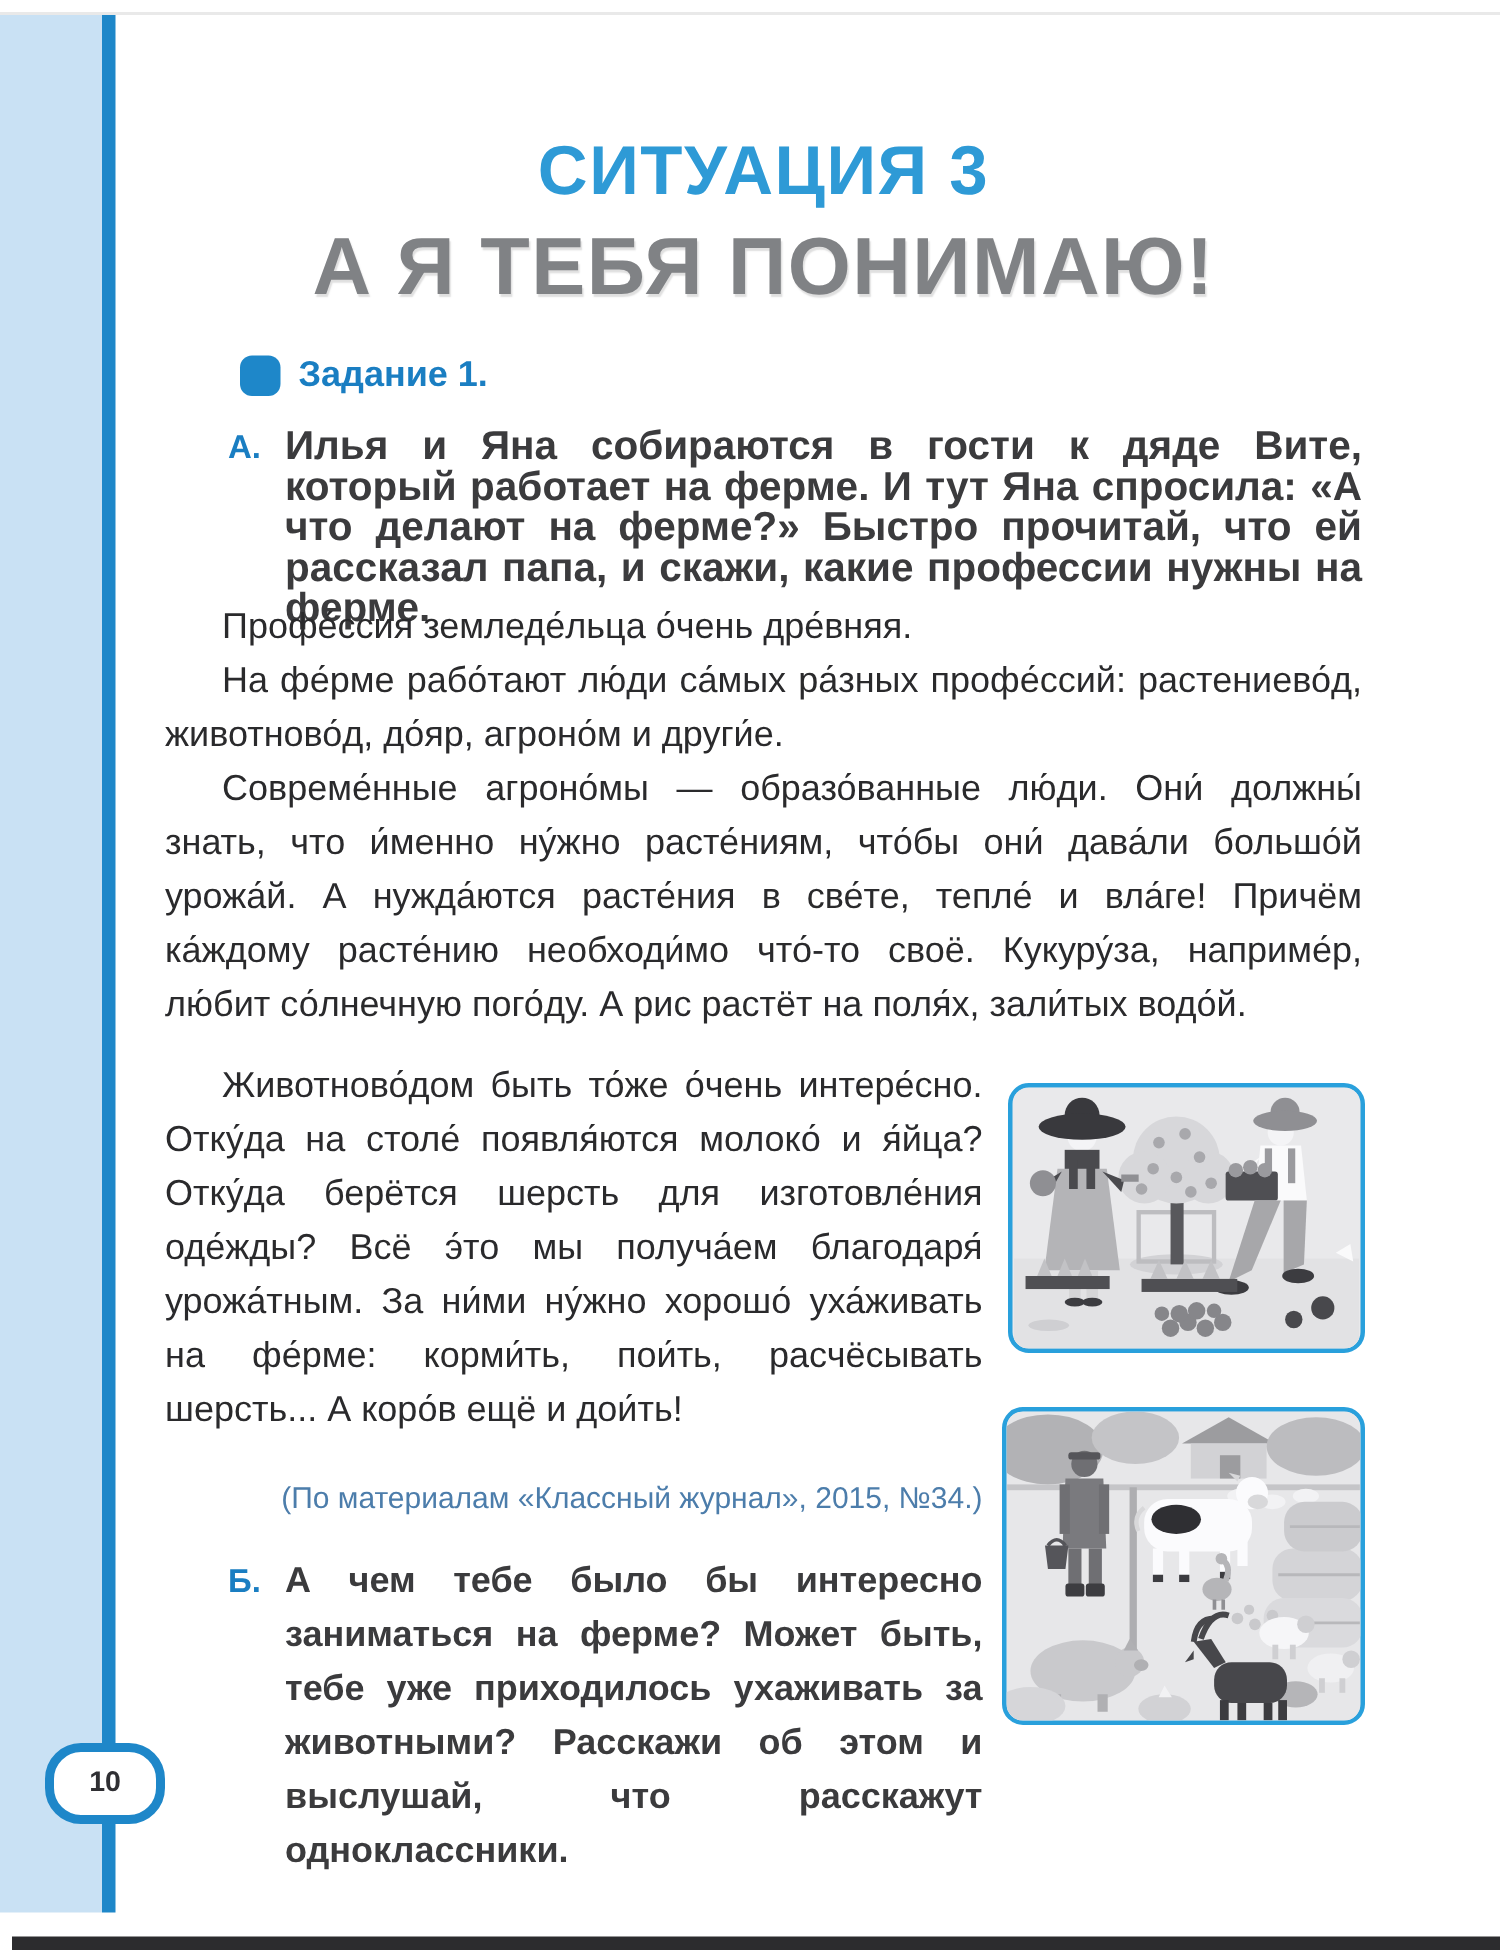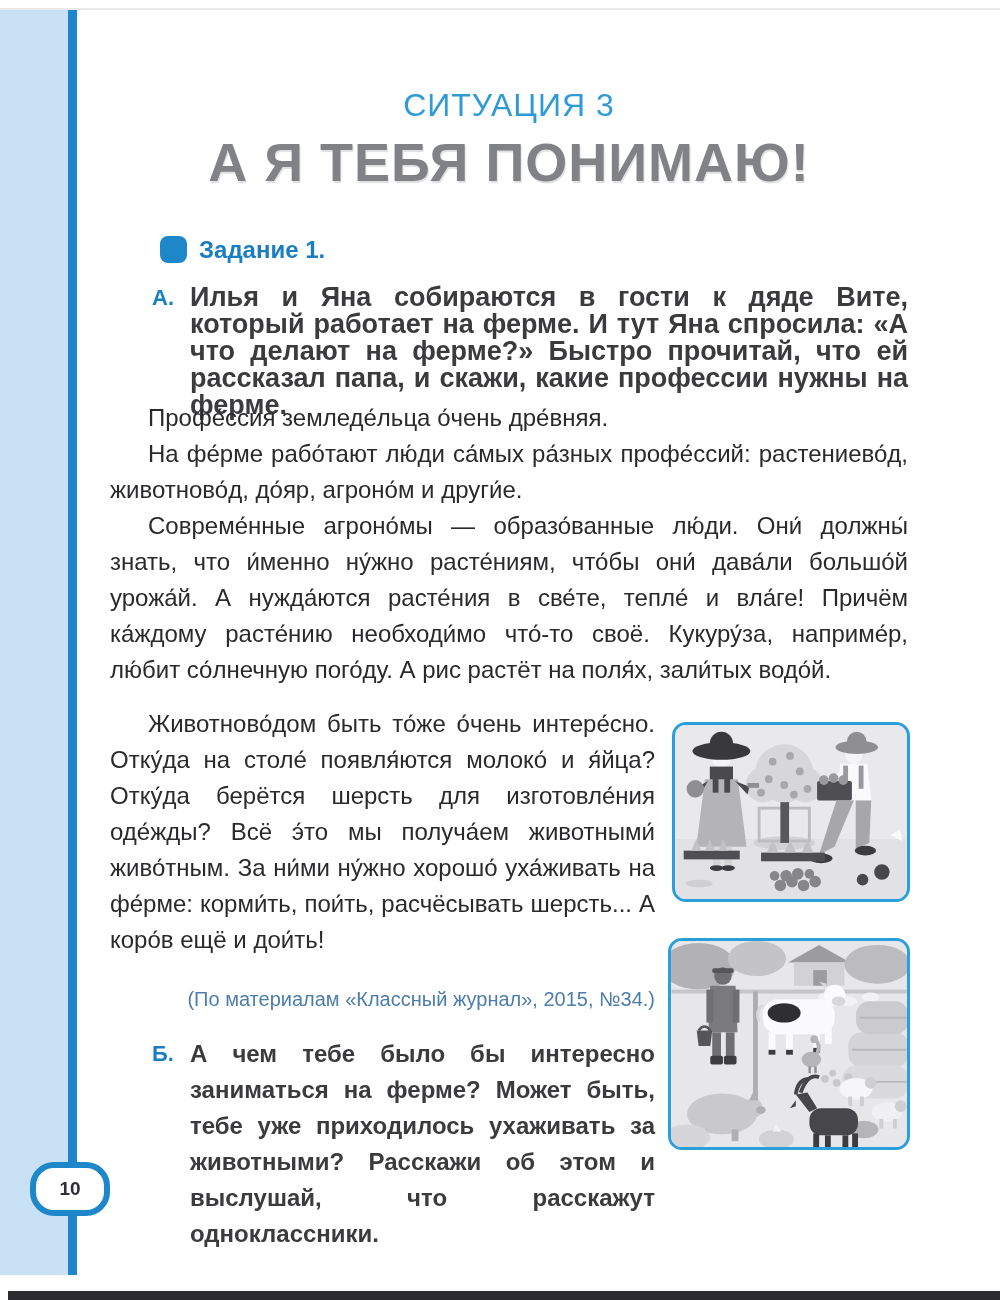--- a/index.html
+++ b/index.html
@@ -21,25 +21,25 @@
   .top-hairline{position:absolute;left:0;right:0;top:8px;height:2px;background:#e9e9e9;}
   .sidebar-band{position:absolute;left:0;top:10px;width:68px;height:1265px;background:var(--sidebar-light-blue);}
   .sidebar-line{position:absolute;left:68px;top:10px;width:9px;height:1265px;background:var(--accent-blue);}
   .bottom-bar{position:absolute;left:8px;right:0;top:1291px;height:9px;background:#2c2c2e;}
 
   .page-number-pill{position:absolute;left:30px;top:1162px;width:80px;height:54px;background:#fff;
     border:6px solid var(--accent-blue);border-radius:24px;display:flex;align-items:center;justify-content:center;}
   .page-number-pill span{font-size:19px;font-weight:bold;color:#2f2f33;}
 
   .chapter-header{position:absolute;left:110px;width:798px;top:88px;text-align:center;}
-  .chapter-title{font-size:32px;font-weight:400;color:var(--title-blue);letter-spacing:1px;line-height:1.1;}
+  .chapter-title{font-size:46px;font-weight:700;color:var(--title-blue);letter-spacing:1px;line-height:1.1;}
   .chapter-subtitle{font-size:54px;font-weight:600;color:var(--subtitle-gray);letter-spacing:1px;margin-top:10px;
     text-shadow:1px 2px 1px rgba(110,110,110,.22);line-height:1.1;}
 
-  .task-heading{position:absolute;left:160px;top:236px;display:flex;gap:12px;}
+  .task-heading{position:absolute;left:160px;top:236px;display:flex;align-items:center;gap:12px;}
   .task-bullet{width:27px;height:27px;border-radius:8px;background:var(--accent-blue);flex:0 0 auto;}
   .task-heading-label{font-size:24px;font-weight:bold;color:var(--heading-blue);}
 
   .part{position:absolute;}
   .part-label{position:absolute;left:-38px;top:0;font-size:22px;font-weight:bold;color:var(--heading-blue);line-height:27px;}
   .part-a{left:190px;top:284px;width:718px;}
   .part-a .part-text{font-size:27px;line-height:27px;font-weight:bold;color:var(--text-dark);text-align:justify;}
   .part-b{left:190px;top:1036px;width:465px;}
   .part-b .part-label{line-height:36px;}
   .part-b .part-text{font-size:24px;line-height:36px;font-weight:bold;color:var(--text-dark);text-align:justify;}
@@ -86,21 +86,21 @@
     <div class="part-text">Илья и Яна собираются в гости к дяде Вите, который работает на ферме. И тут Яна спросила: «А что делают на ферме?» Быстро прочитай, что ей рассказал папа, и скажи, какие профессии нужны на ферме.</div>
   </div>
 
   <div class="passage-top">
     <p>Профе́ссия земледе́льца о́чень дре́вняя.</p>
     <p>На фе́рме рабо́тают лю́ди са́мых ра́зных профе́ссий: растениево́д, животново́д, до́яр, агроно́м и други́е.</p>
     <p>Совреме́нные агроно́мы — образо́ванные лю́ди. Они́ должны́ знать, что и́менно ну́жно расте́ниям, что́бы они́ дава́ли большо́й урожа́й. А нужда́ются расте́ния в све́те, тепле́ и вла́ге! Причём ка́ждому расте́нию необходи́мо что́-то своё. Кукуру́за, наприме́р, лю́бит со́лнечную пого́ду. А рис растёт на поля́х, зали́тых водо́й.</p>
   </div>
 
   <div class="passage-side">
-    <p>Животново́дом быть то́же о́чень интере́сно. Отку́да на столе́ появля́ются молоко́ и я́йца? Отку́да берётся шерсть для изготовле́ния оде́жды? Всё э́то мы получа́ем животными́ живо́тным. За ни́ми ну́жно хорошо́ уха́живать на фе́рме: корми́ть, пои́ть, расчёсывать шерсть... А коро́в ещё и дои́ть!</p>
+    <p>Животново́дом быть то́же о́чень интере́сно. Отку́да на столе́ появля́ются молоко́ и я́йца? Отку́да берётся шерсть для изготовле́ния оде́жды? Всё э́то мы получа́ем благодаря́ урожа́тным. За ни́ми ну́жно хорошо́ уха́живать на фе́рме: корми́ть, пои́ть, расчёсывать шерсть... А коро́в ещё и дои́ть!</p>
   </div>
 
   <div class="source-line">(По материалам «Классный журнал», 2015, №34.)</div>
 
   <div class="part part-b">
     <div class="part-label">Б.</div>
     <div class="part-text">А чем тебе было бы интересно заниматься на ферме? Может быть, тебе уже приходилось ухаживать за животными? Расскажи об этом и выслушай, что расскажут одноклассники.</div>
   </div>
 
   <div class="illustration illustration-1">

